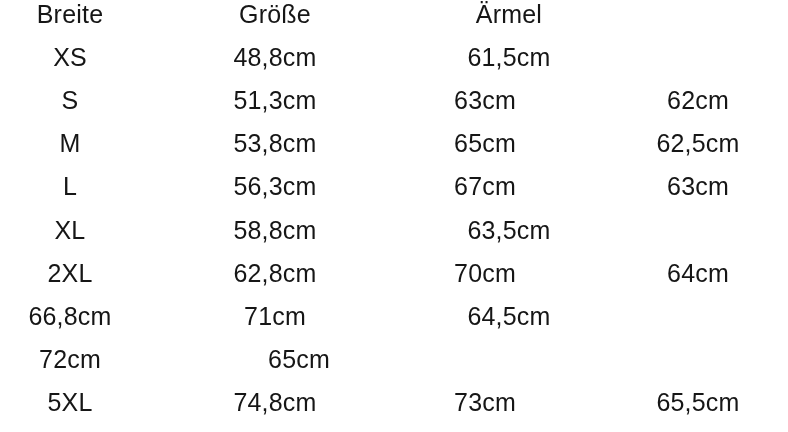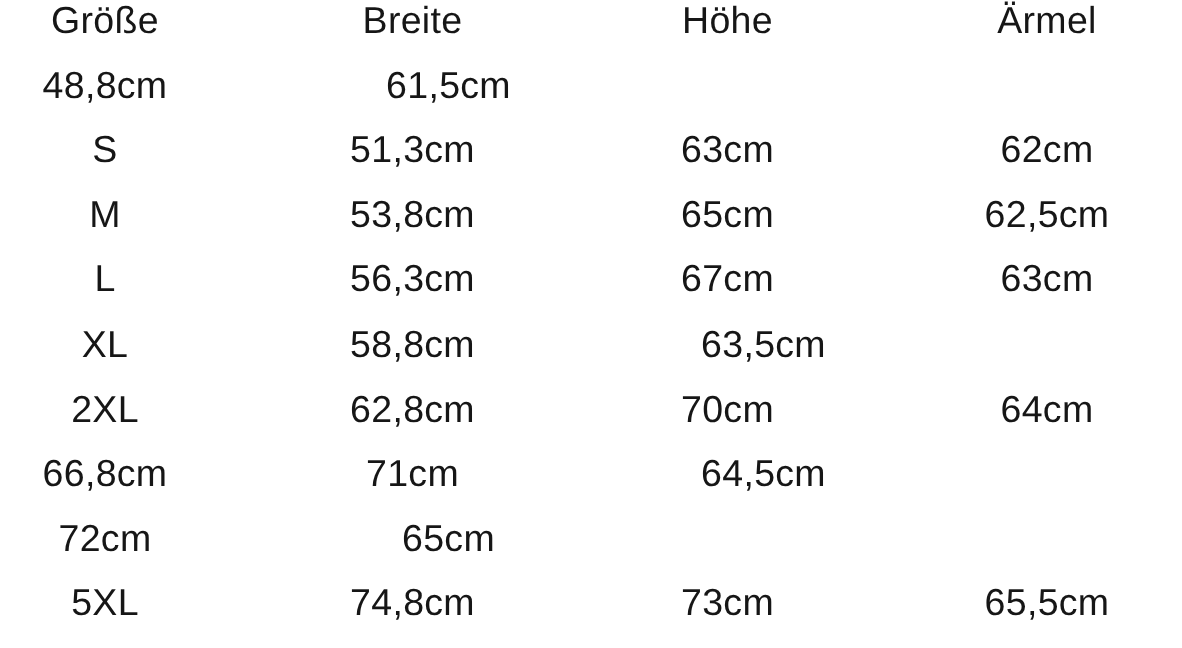--- a/index.html
+++ b/index.html
@@ -38,27 +38,27 @@
     position: relative;
     left: 24px;
   }
 </style>
 </head>
 <body>
 
 <div class="size-table">
 
   <div class="row">
+    <div class="cell c2">Breite</div>
     <div class="cell c1">Größe</div>
-    <div class="cell c2">Breite</div>
-    <div class="cell c3">Höhe</div>
     <div class="cell c4">Ärmel</div>
   </div>
 
   <div class="row">
+    <div class="cell c1">XS</div>
     <div class="cell c2">48,8cm</div>
     <div class="cell c4">61,5cm</div>
   </div>
 
   <div class="row">
     <div class="cell c1">S</div>
     <div class="cell c2">51,3cm</div>
     <div class="cell c3">63cm</div>
     <div class="cell c4">62cm</div>
   </div>

